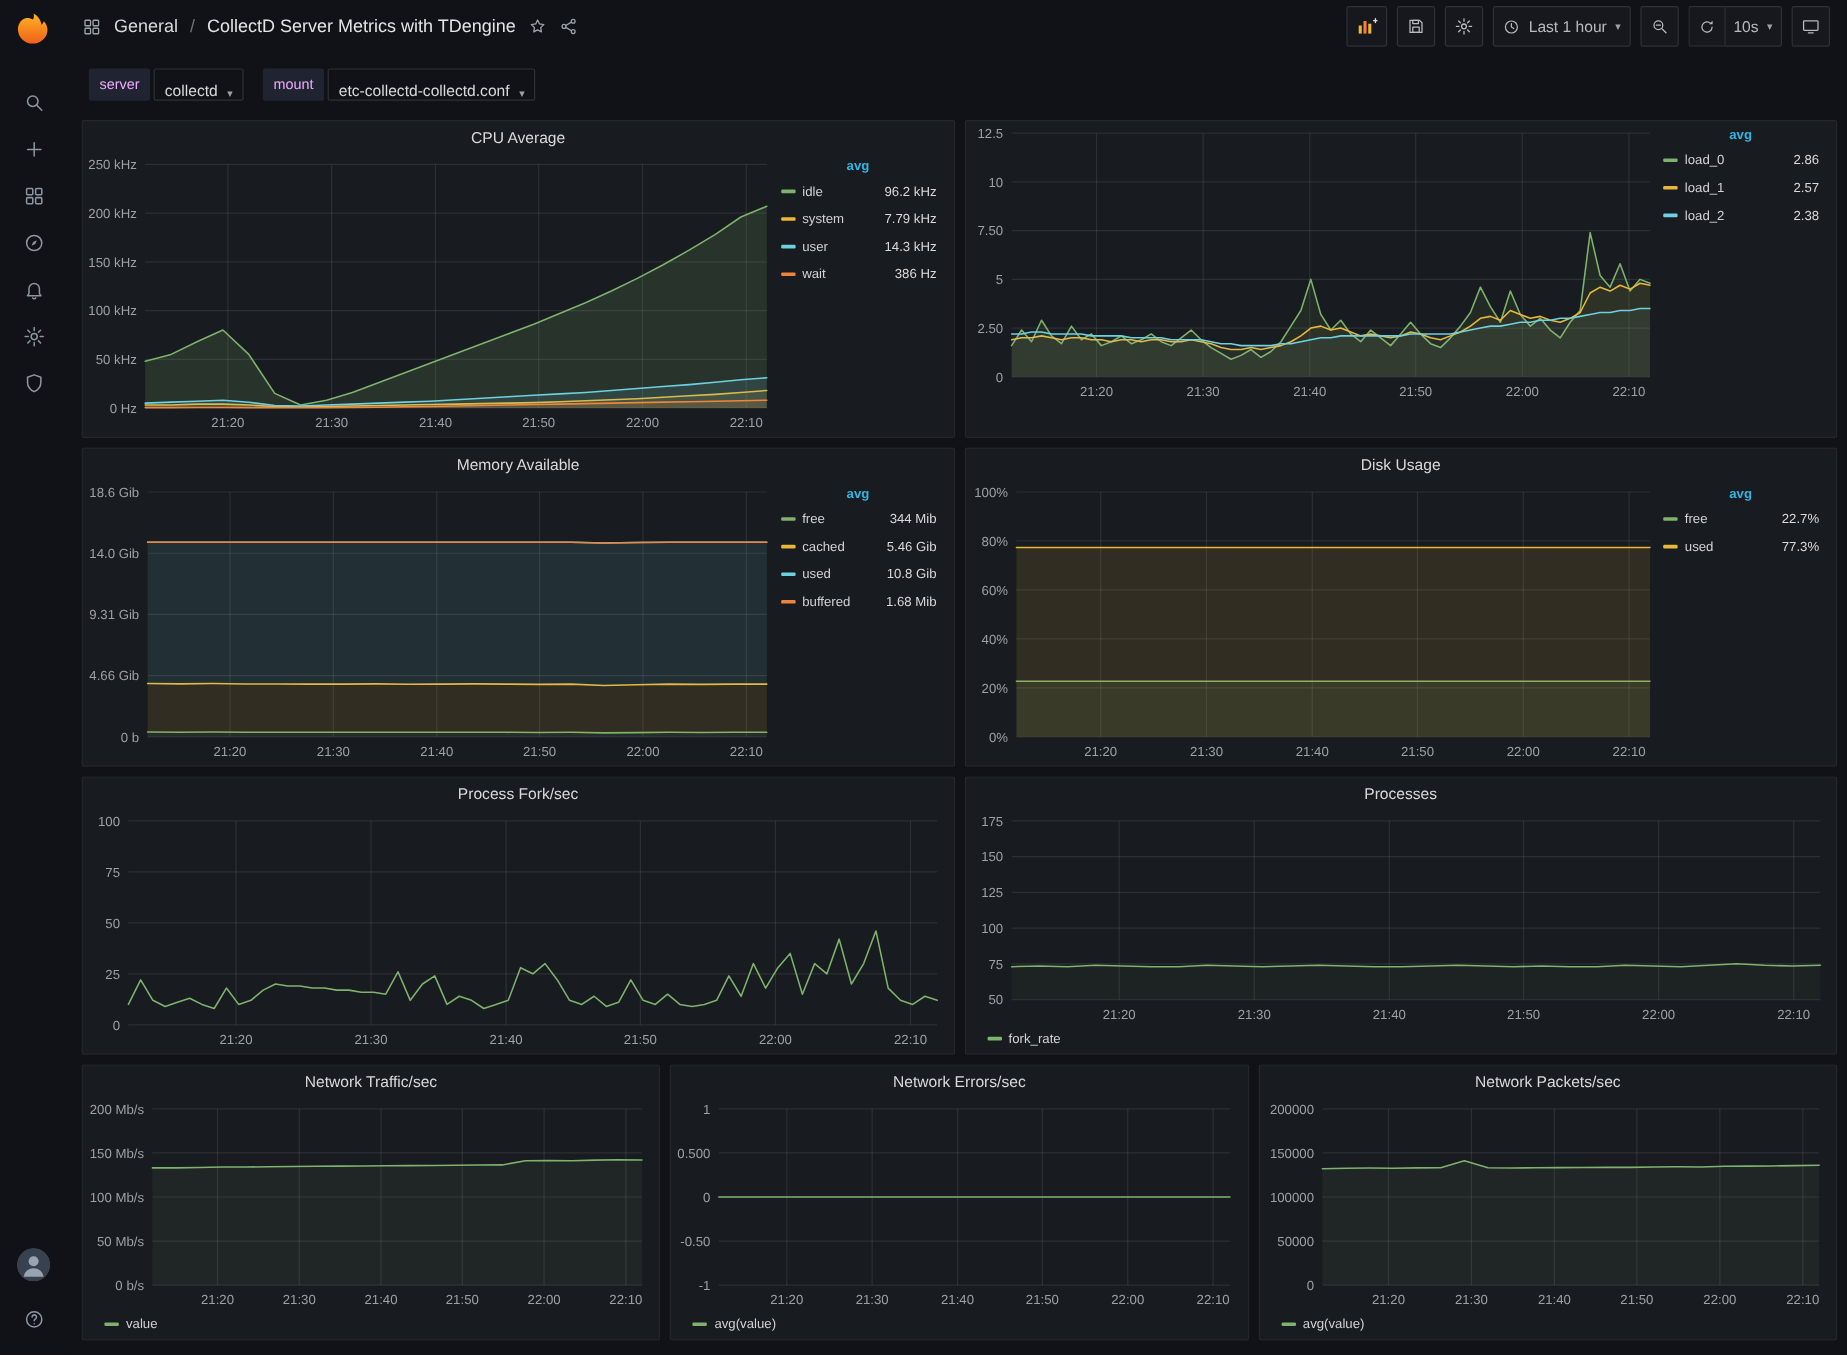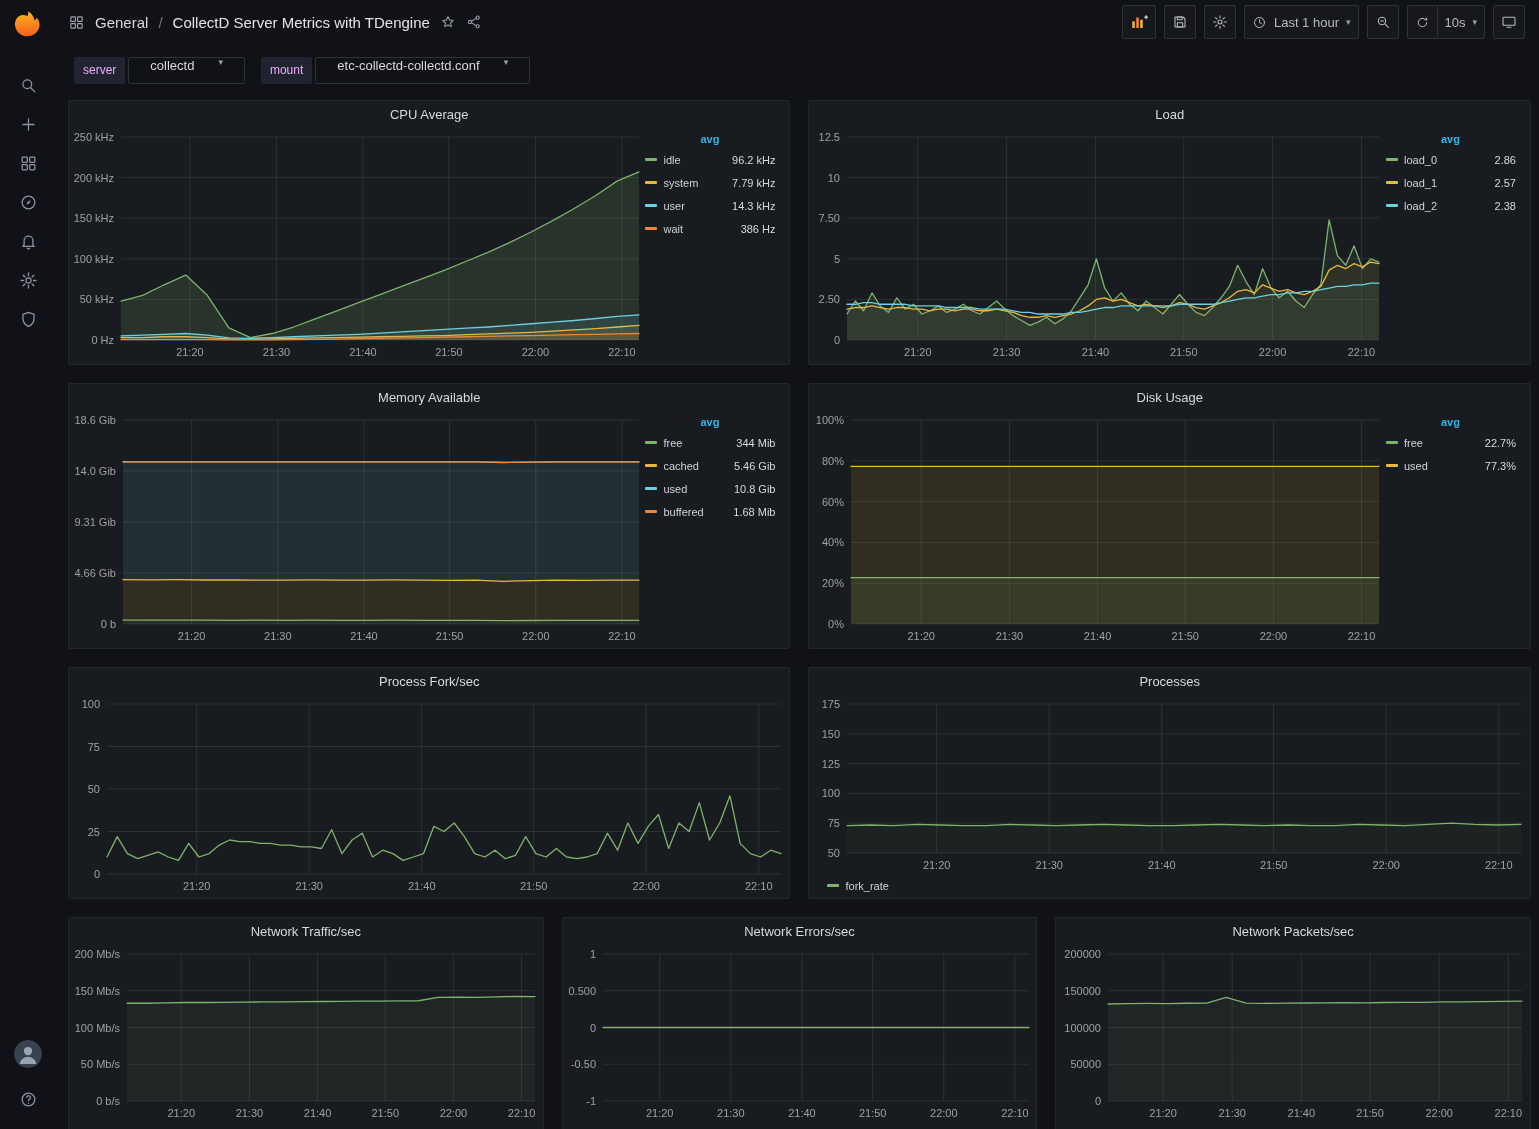--- a/index.html
+++ b/index.html
@@ -30,24 +30,24 @@
   .btn svg{stroke:#b7bac0;fill:none;stroke-width:1.6;stroke-linecap:round;stroke-linejoin:round}
   .btn-group{display:flex}
   .btn-group .btn:first-child{border-radius:2px 0 0 2px;border-right:none}
   .btn-group .btn:last-child{border-radius:0 2px 2px 0}
   .caret{font-size:9px;color:#9da0a6;line-height:1}
 
   
   .varbar{height:52px;flex:none;display:flex;align-items:center;gap:16px;padding-left:18px}
   .vargroup{display:flex;align-items:stretch;gap:3px;height:27px}
   .varlabel{display:flex;align-items:center;padding:0 9px;background:#1f2430;color:#f0abfc;font-size:12px;border-radius:2px;cursor:pointer}
-  .varvalue{display:flex;align-items:flex-start;gap:24px;padding:0 21px;background:#111217;border:1px solid #2c3235;border-radius:2px;color:#d8d9da;font-size:13px;cursor:pointer}
+  .varvalue{display:flex;align-items:flex-end;gap:8px;padding:0 8px;background:#111217;border:1px solid #2c3235;border-radius:2px;color:#d8d9da;font-size:13px;cursor:pointer}
 
   
-  .dash{flex:1;display:grid;grid-template-columns:repeat(6,1fr);grid-template-rows:265px 266px 232px 230px;gap:18px;padding:4px 8px 0 12px;min-height:0}
+  .dash{flex:1;display:grid;grid-template-columns:repeat(6,1fr);grid-template-rows:265px 266px 232px 230px;gap:8px;padding:4px 8px 0 12px;min-height:0}
   .panel{background:#181b1f;border:1px solid rgba(204,204,220,0.07);border-radius:2px;display:flex;flex-direction:column;min-width:0;min-height:0}
   .span3{grid-column:span 3}
   .span2{grid-column:span 2}
   .panel-header{height:26px;flex:none;display:flex;align-items:center;justify-content:center;font-size:13px;font-weight:500;color:#d8d9da;cursor:pointer}
   .panel-body{flex:1;display:flex;min-height:0;padding:0 4px 2px 2px}
   .panel-body.column{flex-direction:column}
   .plot{flex:1;min-width:0;min-height:0;position:relative;cursor:crosshair}
   .plot svg{position:absolute;left:0;top:0}
 
   
@@ -302,21 +302,20 @@
             <div class="lrow">
               <span class="dash-sw" style="background:#ef843c"></span>
               <span class="lname">wait</span>
               <span class="lval">386 Hz</span>
             </div>
           </div>
       </div>
     </section>
 
     <section class="panel span3">
-      <div class="panel-header">Load</div>
       <div class="panel-body">
         <div class="plot">
             <svg width="578" height="235">
               <line x1="106.756" y1="10" x2="106.756" y2="213" stroke="rgba(255,255,255,0.09)"></line>
               <text x="106.756" y="229" text-anchor="middle" fill="#9da0a6" font-size="11">21:20</text>
               <line x1="195.6" y1="10" x2="195.6" y2="213" stroke="rgba(255,255,255,0.09)"></line>
               <text x="195.6" y="229" text-anchor="middle" fill="#9da0a6" font-size="11">21:30</text>
               <line x1="284.444" y1="10" x2="284.444" y2="213" stroke="rgba(255,255,255,0.09)"></line>
               <text x="284.444" y="229" text-anchor="middle" fill="#9da0a6" font-size="11">21:40</text>
               <line x1="372.75600000000003" y1="10" x2="372.75600000000003" y2="213" stroke="rgba(255,255,255,0.09)"></line>

